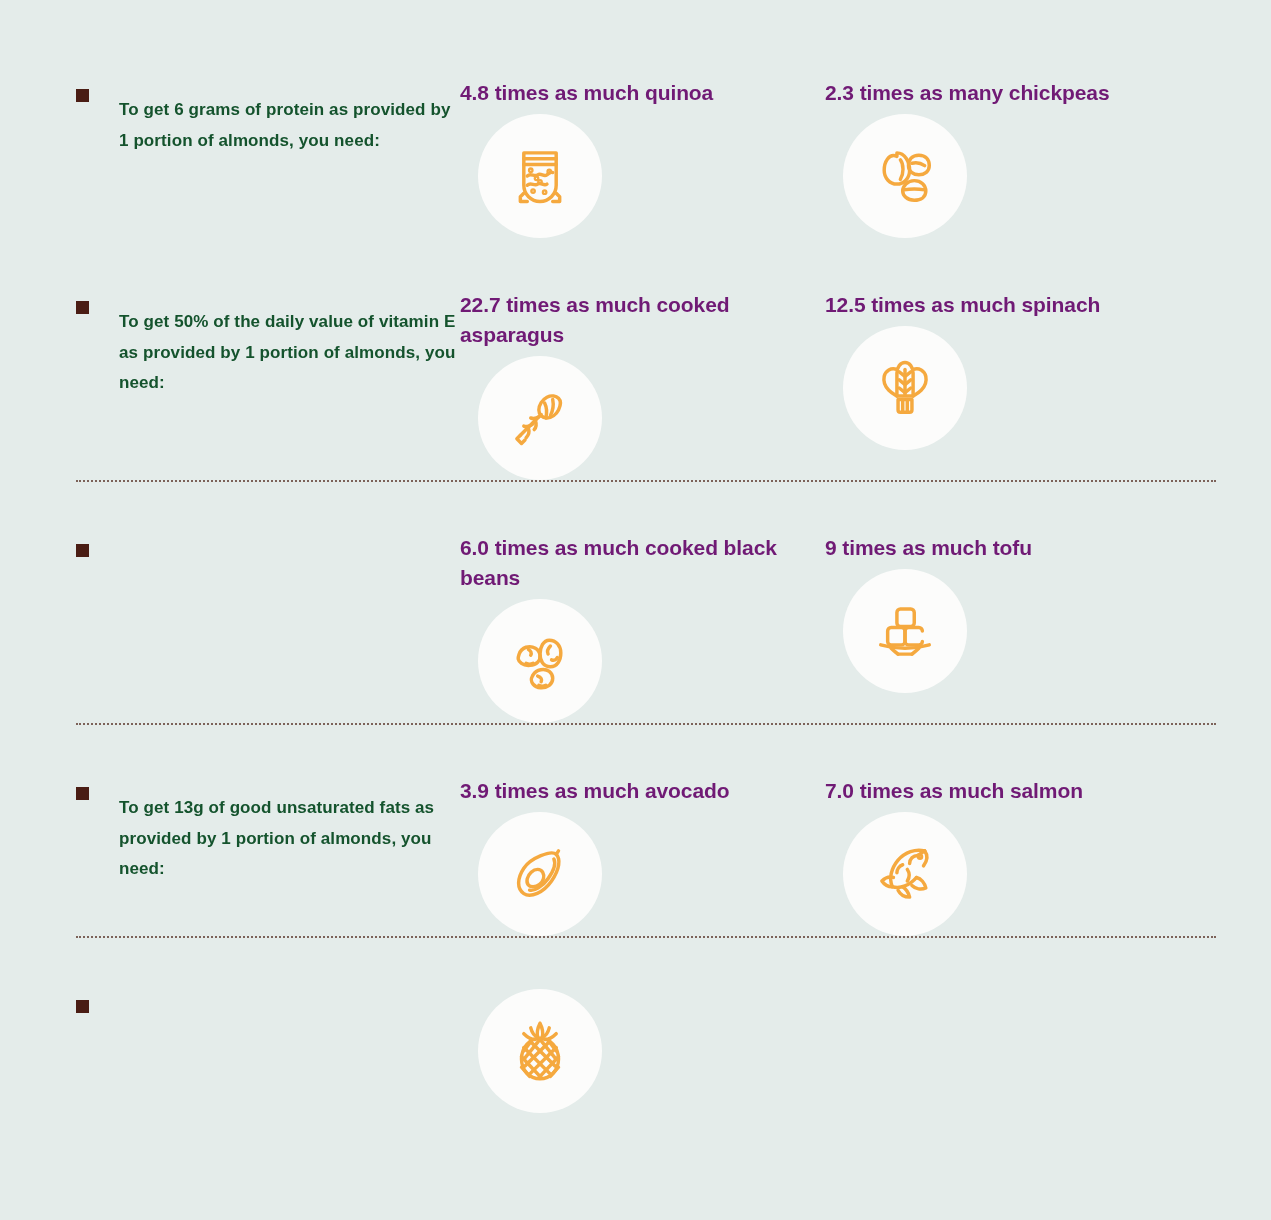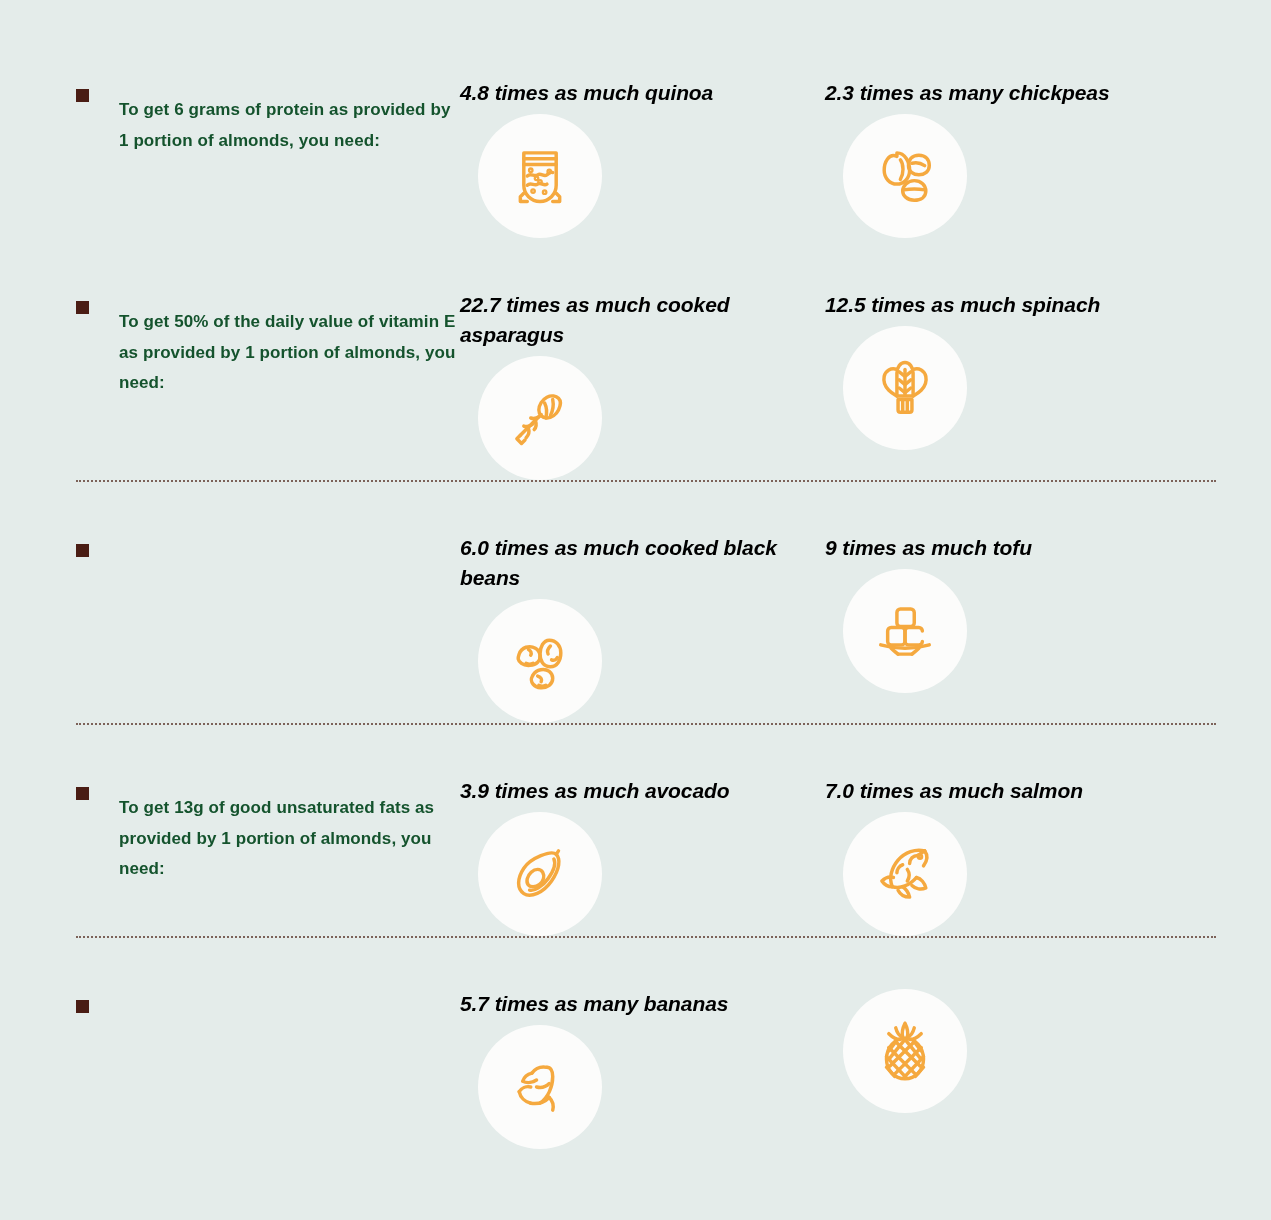--- a/index.html
+++ b/index.html
@@ -72,24 +72,23 @@
     box-sizing: border-box;
   }
   .comp-col.wide {
     width: 420px;
     flex: 0 0 420px;
   }
   .comp-heading {
     font-size: 21px;
     line-height: 30px;
     font-weight: 700;
-    color: #000000;
+    color: #701a75;
     letter-spacing: -0.1px;
     margin: 0 0 6px 0;
-    font-style: italic;
   }
   .icon-wrap {
     width: 124px;
     height: 124px;
     border-radius: 50%;
     background: #fcfcfb;
     display: flex;
     align-items: center;
     justify-content: center;
     margin-left: 18px;
@@ -269,35 +268,20 @@
       </div>
     </div>
   </section>
 
   <section class="row" id="row-4">
     <div class="row-divider"></div>
     <div class="prompt-col">
       <span class="bullet"></span>
     </div>
 
-    <div class="comp-col">
-      <p class="comp-heading">5.7 times as many bananas</p>
-      <div class="icon-wrap">
-        <svg width="74" height="74" viewBox="0 0 64 64" fill="none" stroke="#f5a93f" stroke-width="3" stroke-linecap="round" stroke-linejoin="round">
-          <path d="M38 15c3 0 5 3 5 8 0 9-4 18-11 23"></path>
-          <path d="M38 15c-5-1-10 1-13 5"></path>
-          <path d="M25 20c-4 1-7 4-8 7 4 2 9 1 12-1"></path>
-          <path d="M14 36c2-3 6-5 10-4"></path>
-          <path d="M14 36c1 5 5 9 10 10"></path>
-          <path d="M24 46c6 1 12-1 16-5"></path>
-          <path d="M40 41c3 3 4 7 3 11"></path>
-          <path d="M29 32c4 1 8 0 11-3"></path>
-        </svg>
-      </div>
-    </div>
 
     <div class="comp-col wide">
       <div class="icon-wrap">
         <svg width="74" height="74" viewBox="0 0 64 64" fill="none" stroke="#f5a93f" stroke-width="3" stroke-linecap="round" stroke-linejoin="round">
           <path d="M32 8c2 4 3 8 2 12M32 8c-2 4-3 8-2 12"></path>
           <path d="M24 12c1 4 3 7 6 8M40 12c-1 4-3 7-6 8"></path>
           <path d="M18 17c3 3 6 5 10 5M46 17c-3 3-6 5-10 5"></path>
           <path d="M32 21c9 0 16 8 16 18s-7 17-16 17-16-7-16-17 7-18 16-18z"></path>
           <path d="M24 24l-6 8M32 22l-13 16M40 24l-21 21M46 29L23 52M48 37L31 55M48 46l-7 8"></path>
           <path d="M40 24l6 8M32 22l13 16M24 24l21 21M18 29l23 23M16 37l17 18M16 46l7 8"></path>

